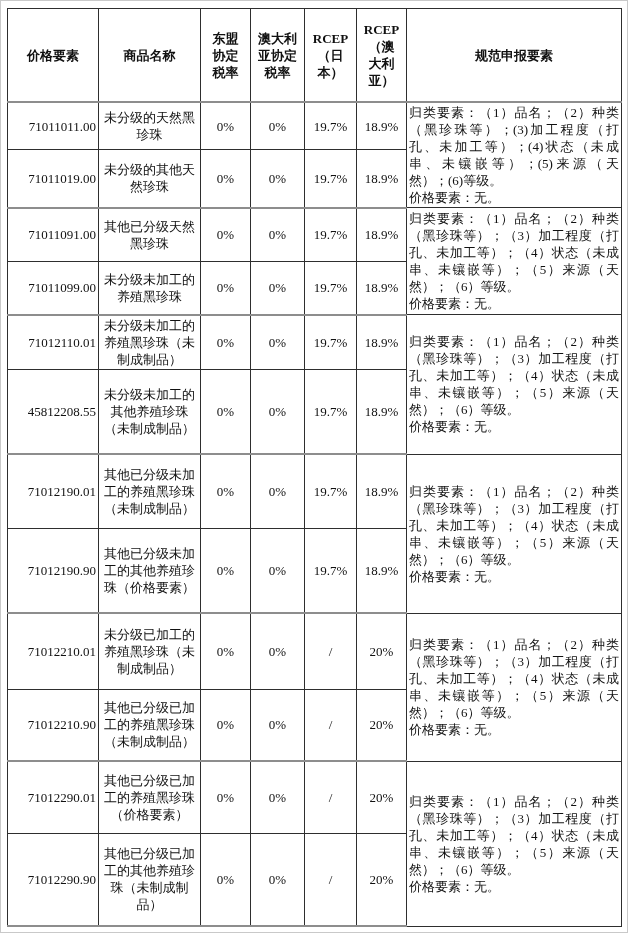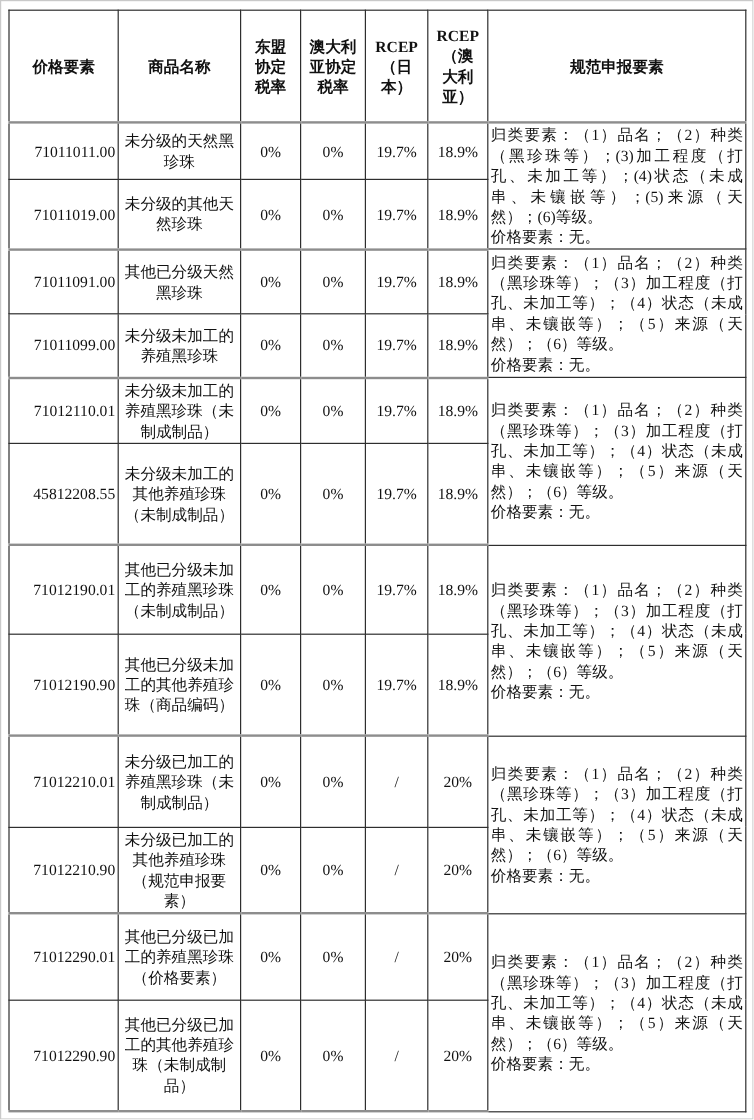--- a/index.html
+++ b/index.html
@@ -156,39 +156,39 @@
         <td class="name">其他已分级未加工的养殖黑珍珠（未制成制品）</td>
         <td class="rate">0%</td>
         <td class="rate">0%</td>
         <td class="rate">19.7%</td>
         <td class="rate">18.9%</td>
         <td class="decl" rowspan="2">归类要素：（1）品名；（2）种类（黑珍珠等）；（3）加工程度（打孔、未加工等）；（4）状态（未成串、未镶嵌等）；（5）来源（天然）；（6）等级。
 价格要素：无。</td>
       </tr>
       <tr class="r8 block-end">
         <td class="code">71012190.90</td>
-        <td class="name">其他已分级未加工的其他养殖珍珠（商品编码）</td>
+        <td class="name">其他已分级未加工的其他养殖珍珠（价格要素）</td>
         <td class="rate">0%</td>
         <td class="rate">0%</td>
         <td class="rate">19.7%</td>
         <td class="rate">18.9%</td>
       </tr>
       <tr class="r9">
         <td class="code">71012210.01</td>
         <td class="name">未分级已加工的养殖黑珍珠（未制成制品）</td>
         <td class="rate">0%</td>
         <td class="rate">0%</td>
         <td class="rate">/</td>
         <td class="rate">20%</td>
         <td class="decl" rowspan="2">归类要素：（1）品名；（2）种类（黑珍珠等）；（3）加工程度（打孔、未加工等）；（4）状态（未成串、未镶嵌等）；（5）来源（天然）；（6）等级。
 价格要素：无。</td>
       </tr>
       <tr class="r10 block-end">
         <td class="code">71012210.90</td>
-        <td class="name">未分级已加工的其他养殖珍珠（规范申报要素）</td>
+        <td class="name">其他已分级已加工的养殖黑珍珠（未制成制品）</td>
         <td class="rate">0%</td>
         <td class="rate">0%</td>
         <td class="rate">/</td>
         <td class="rate">20%</td>
       </tr>
       <tr class="r11">
         <td class="code">71012290.01</td>
         <td class="name">其他已分级已加工的养殖黑珍珠（价格要素）</td>
         <td class="rate">0%</td>
         <td class="rate">0%</td>

